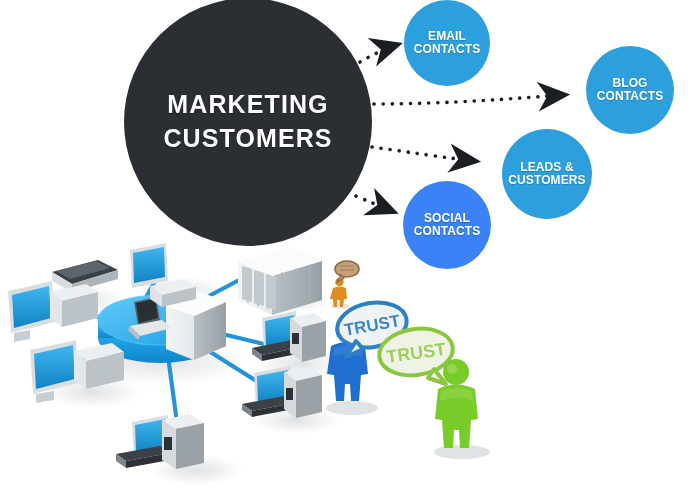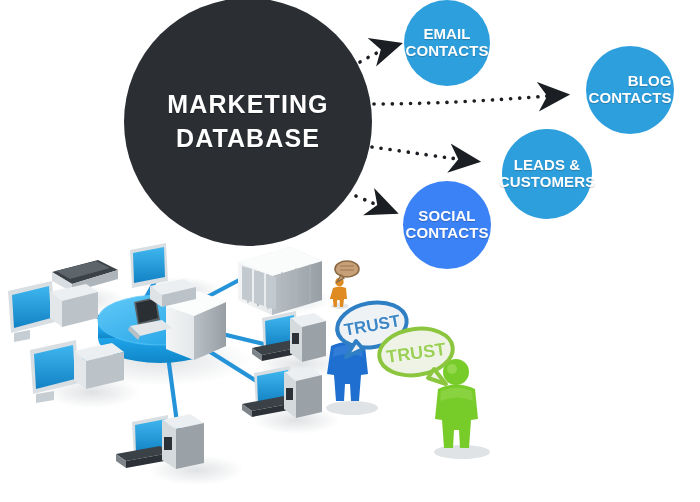--- a/index.html
+++ b/index.html
@@ -38,21 +38,21 @@
     letter-spacing: 0.2px;
     box-sizing: border-box;
   }
   .node.hub {
     font-size: 25px;
     letter-spacing: 1.1px;
     line-height: 1.35;
     text-shadow: 0 1px 1px rgba(0,0,0,.35);
   }
   .node.sat {
-    font-size: 15px;
+    font-size: 12px;
     letter-spacing: 0.1px;
     text-shadow: 0 1px 1px rgba(0,0,0,.22);
   }
   .node .lbl { white-space: pre-line; display:block; }
 </style>
 </head>
 <body>
 
 <div id="canvas">
 
@@ -269,29 +269,29 @@
       <g transform="rotate(-8 416 352)">
         <ellipse cx="416" cy="352" rx="37" ry="23" fill="#eef3e6" stroke="#8cc63f" stroke-width="4"></ellipse>
       </g>
       <path d="M434,369 l12,15 -18,-6 z" fill="#eef3e6" stroke="#8cc63f" stroke-width="4" stroke-linejoin="round"></path>
       <text x="416" y="359" text-anchor="middle" transform="rotate(-8 416 352)" font-family="Liberation Sans, sans-serif" font-size="18" font-weight="bold" fill="#9bcf55" stroke="#ffffff" stroke-width="0.7" paint-order="stroke">TRUST</text>
     </g>
   </svg>
 
   <div class="node hub" id="hub-node" style="left: 124px; top: -2px; width: 248px; height: 248px; background: rgb(43, 47, 52);">
     <span class="lbl">MARKETING
-DATABASE</span>
+CUSTOMERS</span>
   </div>
 
   <div id="satellites">
       <div class="node sat" style="left: 404px; top: 0px; width: 86px; height: 86px; background: rgb(46, 159, 221);">
         <span class="lbl">EMAIL
 CONTACTS</span>
       </div>
-      <div class="node sat" style="left: 586px; top: 46px; width: 88px; height: 88px; background: rgb(46, 159, 221); text-align: right;">
+      <div class="node sat" style="left: 586px; top: 46px; width: 88px; height: 88px; background: rgb(46, 159, 221);">
         <span class="lbl">BLOG
 CONTACTS</span>
       </div>
       <div class="node sat" style="left: 502px; top: 129px; width: 90px; height: 90px; background: rgb(46, 159, 221);">
         <span class="lbl">LEADS &amp;
 CUSTOMERS</span>
       </div>
       <div class="node sat" style="left: 403px; top: 181px; width: 88px; height: 88px; background: #3b82f6;">
         <span class="lbl">SOCIAL
 CONTACTS</span>

